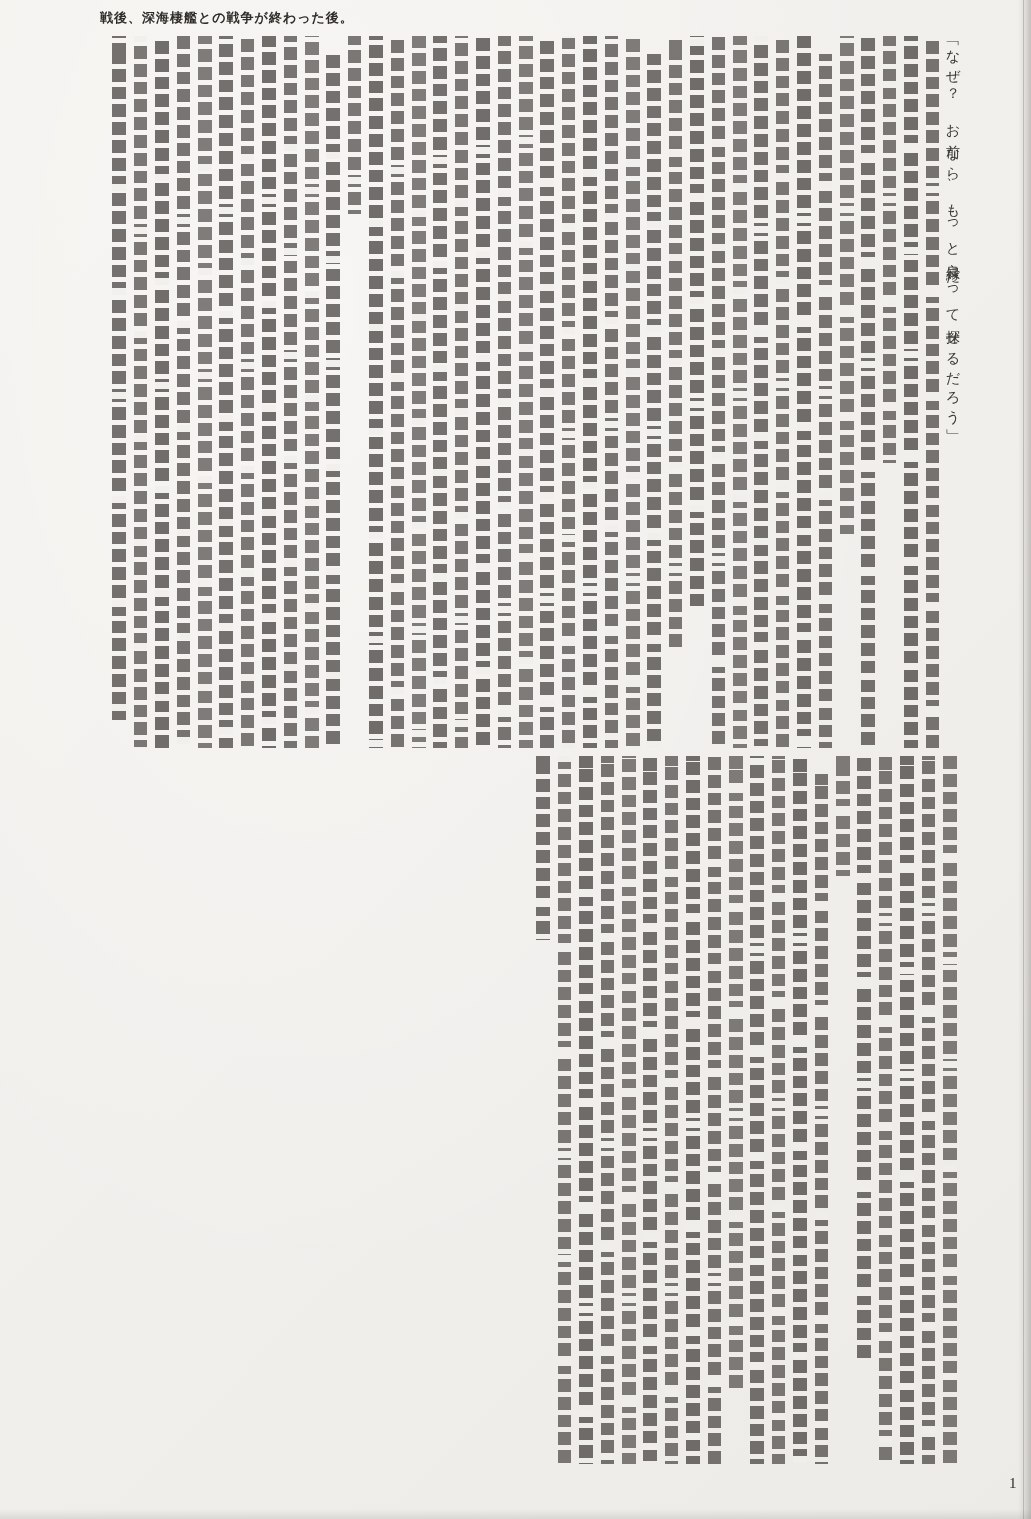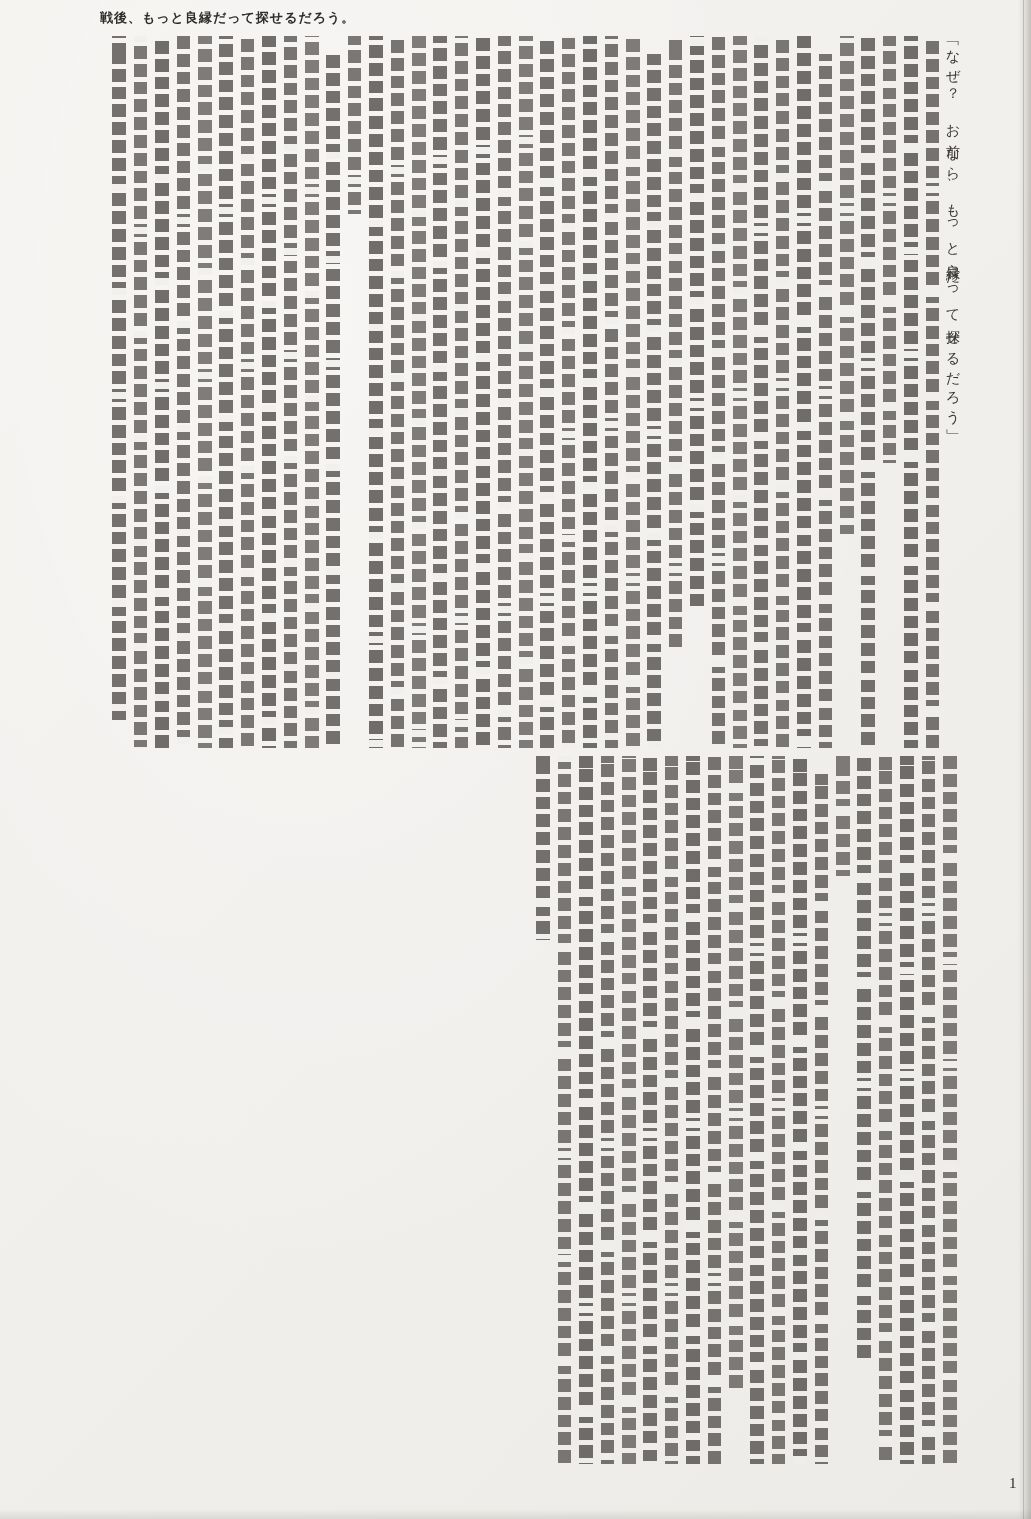--- a/index.html
+++ b/index.html
@@ -56,21 +56,21 @@
     position:absolute; left:0; bottom:0; width:100%; height:10px;
     background:linear-gradient(to bottom, rgba(110,105,98,0), rgba(110,105,98,0.16));
     pointer-events:none;
   }
 </style>
 </head>
 <body>
 
 <div class="page">
 
-  <div class="header-caption">戦後、もっと良縁だって探せるだろう。</div>
+  <div class="header-caption">戦後、深海棲艦との戦争が終わった後。</div>
 
   <div class="text-block block-upper" id="upper-block">
     <div class="real-col">「なぜ？　お前なら、もっと良縁だって探せるだろう」</div>
   <div class="gcol" style="right: 24.9px; top: 0px; height: 712px; background-position: 0px 53px, 0px 5px; opacity: 0.72;"></div>
       <div class="gcol" style="right: 46.3px; top: 0px; height: 712px; background-position: 0px 10px, 0px 10px; opacity: 0.76;"></div>
       <div class="gcol" style="right: 67.7px; top: 0px; height: 427px; background-position: 0px 63px, 0px 15px; opacity: 0.7;"></div>
       <div class="gcol" style="right: 89.1px; top: 0px; height: 712px; background-position: 0px 20px, 0px 2px; opacity: 0.74;"></div>
       <div class="gcol" style="right: 110.5px; top: 0px; height: 498px; background-position: 0px 73px, 0px 7px; opacity: 0.68;"></div>
       <div class="gcol" style="right: 131.9px; top: 18px; height: 694px; background-position: 0px 30px, 0px 12px; opacity: 0.72;"></div>
       <div class="gcol" style="right: 153.3px; top: 0px; height: 712px; background-position: 0px 83px, 0px 17px; opacity: 0.76;"></div>

